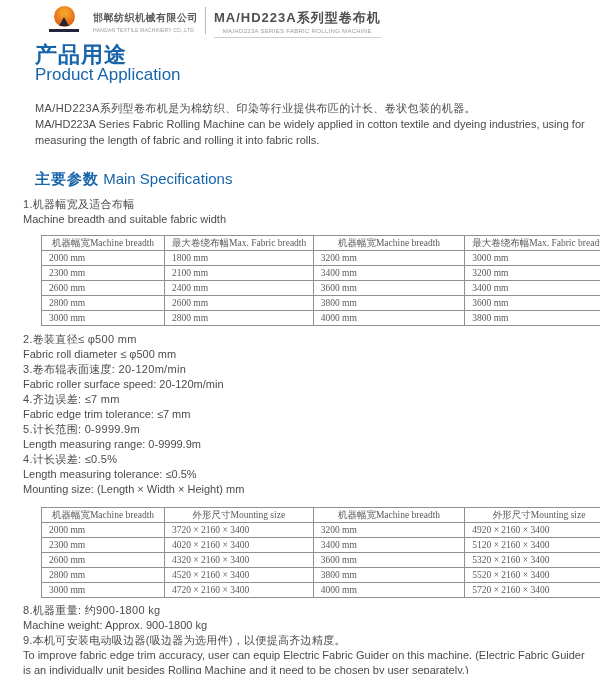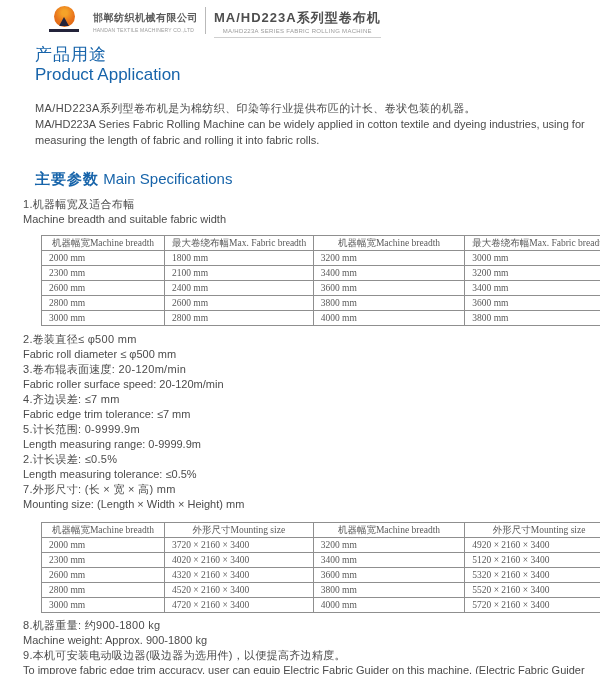--- a/index.html
+++ b/index.html
@@ -29,21 +29,21 @@
   .company { margin-left: 6px; padding-top: 6px; width: 106px; }
   .company-cn { font-size: 10px; font-weight: bold; color: #5c5c5c; letter-spacing: 0.5px; white-space: nowrap; }
   .company-en { font-size: 5px; color: #9a9a9a; letter-spacing: 0.2px; white-space: nowrap; margin-top: 2px; }
   .hdr-divider { width: 1px; height: 27px; background: #b9b9b9; margin: 2px 8px 0 6px; }
   .title-block { padding-top: 4px; border-bottom: 1px solid #cfcfcf; padding-bottom: 3px; text-align: center; }
   .title-cn { font-size: 13px; font-weight: bold; color: #4e4e4e; letter-spacing: 1px; white-space: nowrap; }
   .title-en { font-size: 6px; color: #9a9a9a; letter-spacing: 0.3px; white-space: nowrap; margin-top: 1px; }
 
   
   .sec1 { margin: 7px 0 0 12px; color: #1764aa; }
-  .sec1 .h-cn { font-size: 17px; font-weight: normal; letter-spacing: 1px; line-height: 20px; }
+  .sec1 .h-cn { font-size: 22px; font-weight: bold; letter-spacing: 1px; line-height: 20px; }
   .sec1 .h-en { font-size: 17px; font-weight: 400; line-height: 20px; }
   .sec2 { margin: 21px 0 0 12px; color: #1764aa; font-size: 15px; line-height: 19px; }
   .sec2 .h-cn { font-weight: bold; letter-spacing: 1px; }
   .sec2 .h-en { font-weight: 400; }
 
   
   .para { margin: 15px 12px 3px 12px; font-size: 11px; line-height: 16px; color: #4b4b4b; }
   .para .cn { letter-spacing: 0.4px; }
 
   .spec { margin-left: 0; margin-right: 12px; font-size: 11px; line-height: 15px; color: #4b4b4b; }
@@ -168,25 +168,24 @@
     </div>
     <div class="spec">
       <div class="cn">4.齐边误差: ≤7 mm</div>
       <div class="en">Fabric edge trim tolerance: ≤7 mm</div>
     </div>
     <div class="spec">
       <div class="cn">5.计长范围: 0-9999.9m</div>
       <div class="en">Length measuring range: 0-9999.9m</div>
     </div>
     <div class="spec">
-      <div class="cn">2.计长误差: ≤0.5%</div>
+      <div class="cn">4.计长误差: ≤0.5%</div>
       <div class="en">Length measuring tolerance: ≤0.5%</div>
     </div>
     <div class="spec">
-      <div class="cn">7.外形尺寸: (长 × 宽 × 高) mm</div>
       <div class="en">Mounting size: (Length × Width × Height) mm</div>
     </div>
   </div>
 
   <table class="spec-table" id="table2">
       <thead>
         <tr>
           <th>机器幅宽Machine breadth</th>
           <th>外形尺寸Mounting size</th>
           <th>机器幅宽Machine breadth</th>

